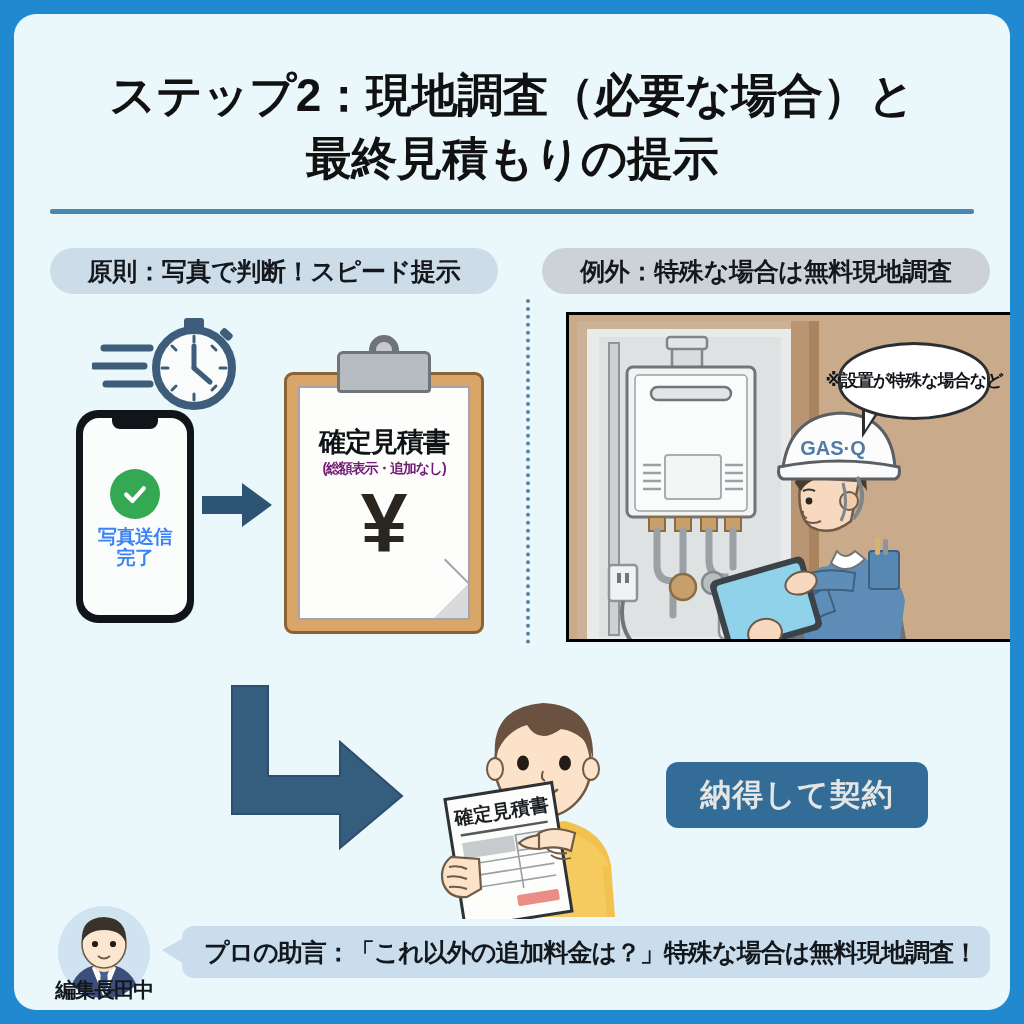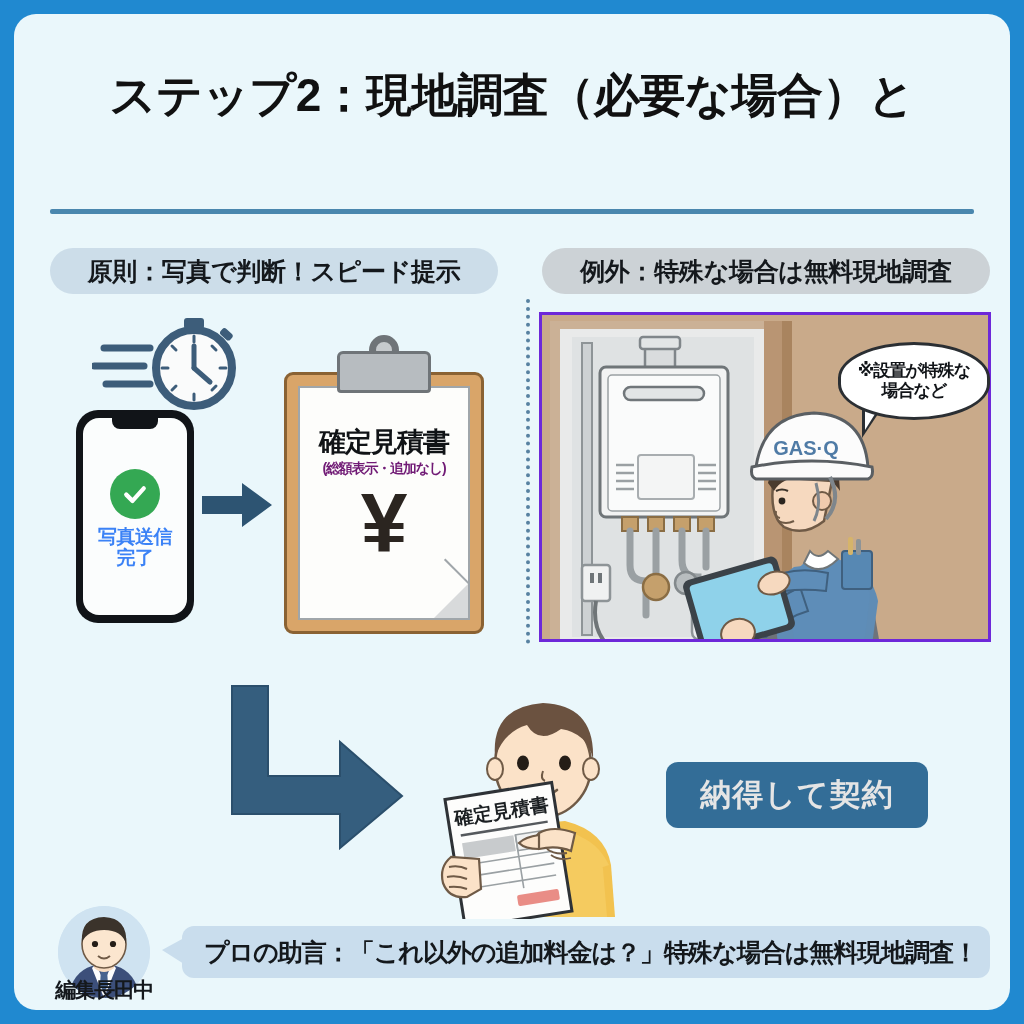--- a/index.html
+++ b/index.html
@@ -175,36 +175,36 @@
   }
   .dogear-edge {
     position: absolute; right: 0; bottom: 34px;
     width: 34px; height: 2px; background: #a0a6aa;
     transform-origin: right bottom; transform: rotate(45deg);
   }
 
   
   .photo {
     position: absolute;
-    left: 525px; top: 298px;
+    left: 552px; top: 298px;
     width: 452px; height: 330px;
-    border: 3px solid #6d28d9;
+    border: 3px solid #000000;
     background: #c7a888;
     overflow: hidden;
   }
 
   
   .bubble-tech {
     position: absolute;
     left: 824px; top: 328px;
     width: 152px; height: 78px;
     background: #ffffff;
     border: 3px solid #2b2f33;
     border-radius: 50% / 46%;
-    display: flex; flex-direction: column;
+    display: flex; flex-direction: row;
     align-items: center; justify-content: center;
     z-index: 6;
   }
   .bubble-tech span {
     font-size: 17px; font-weight: 700; color: #111418;
     line-height: 1.2; letter-spacing: -1px; white-space: nowrap;
   }
   .bubble-tail {
     position: absolute; left: 848px; top: 394px;
     width: 0; height: 0;
@@ -277,20 +277,21 @@
     letter-spacing: -1.5px; white-space: nowrap;
   }
 </style>
 </head>
 <body>
 
 <div class="frame">
 
   <div class="title">
     <span class="title-line">ステップ2：現地調査（必要な場合）と</span>
+    <span class="title-line">最終見積もりの提示</span>
   </div>
   <div class="title-rule"></div>
 
   <div class="pill pill-right">例外：特殊な場合は無料現地調査</div>
   <div class="pill pill-left">原則：写真で判断！スピード提示</div>
 
   <div class="col-divider"></div>
 
   <div class="stopwatch">
     <svg viewBox="0 0 155 100" width="155" height="100">

